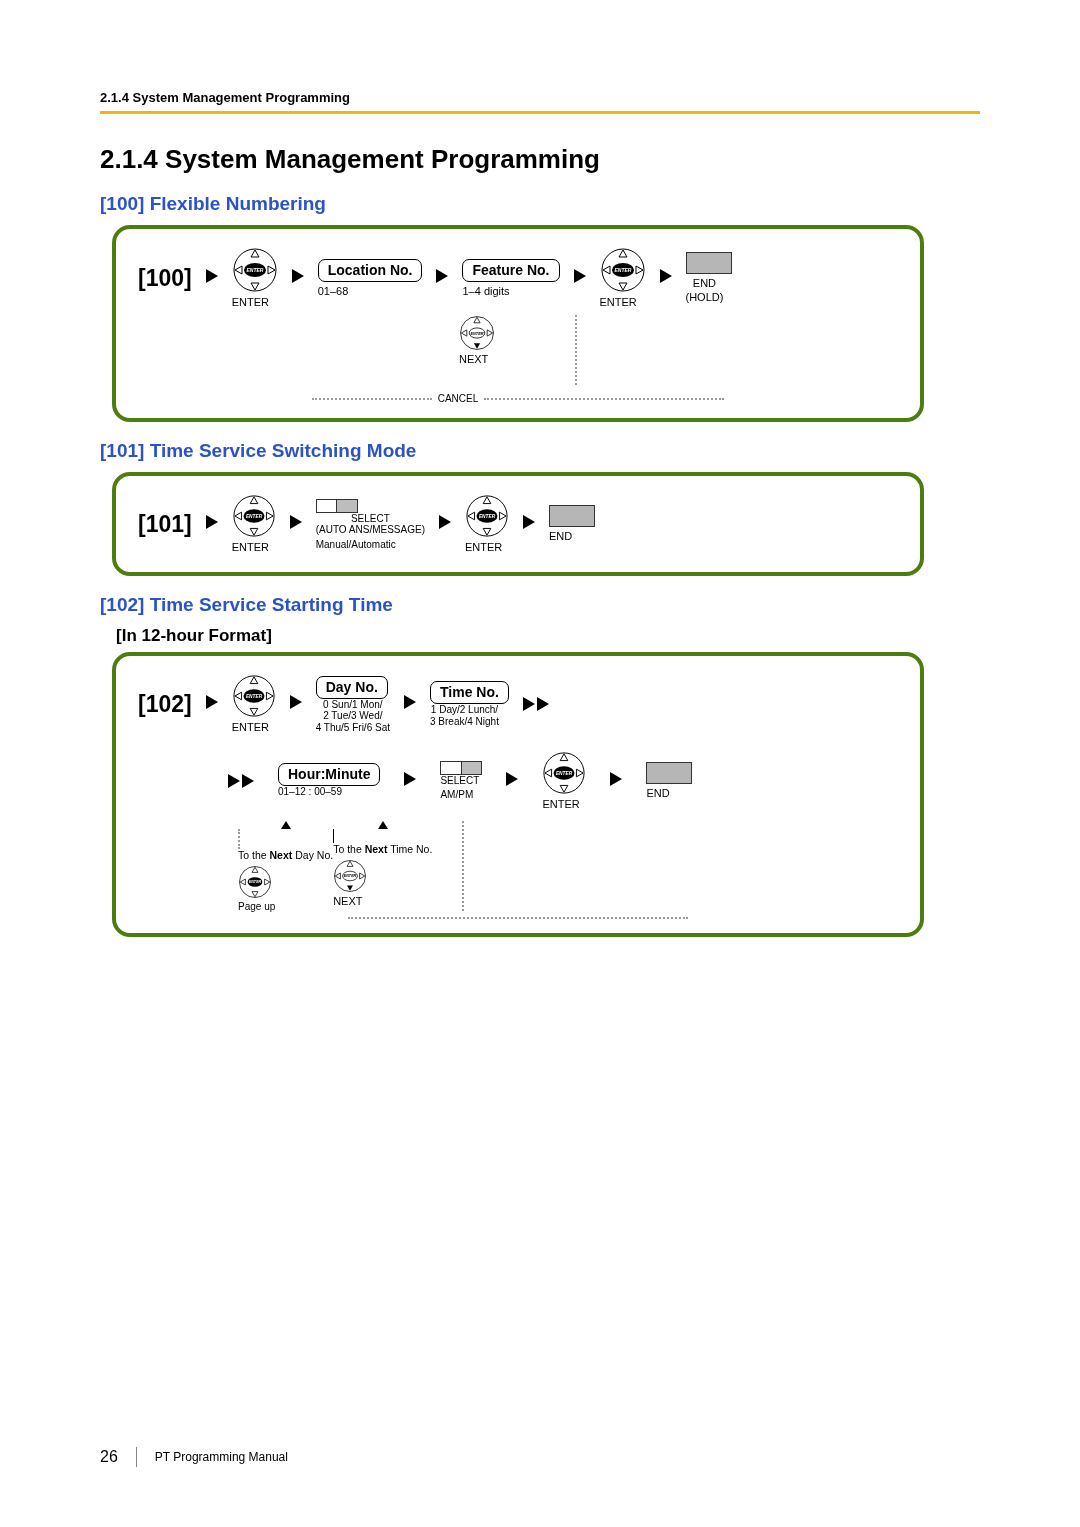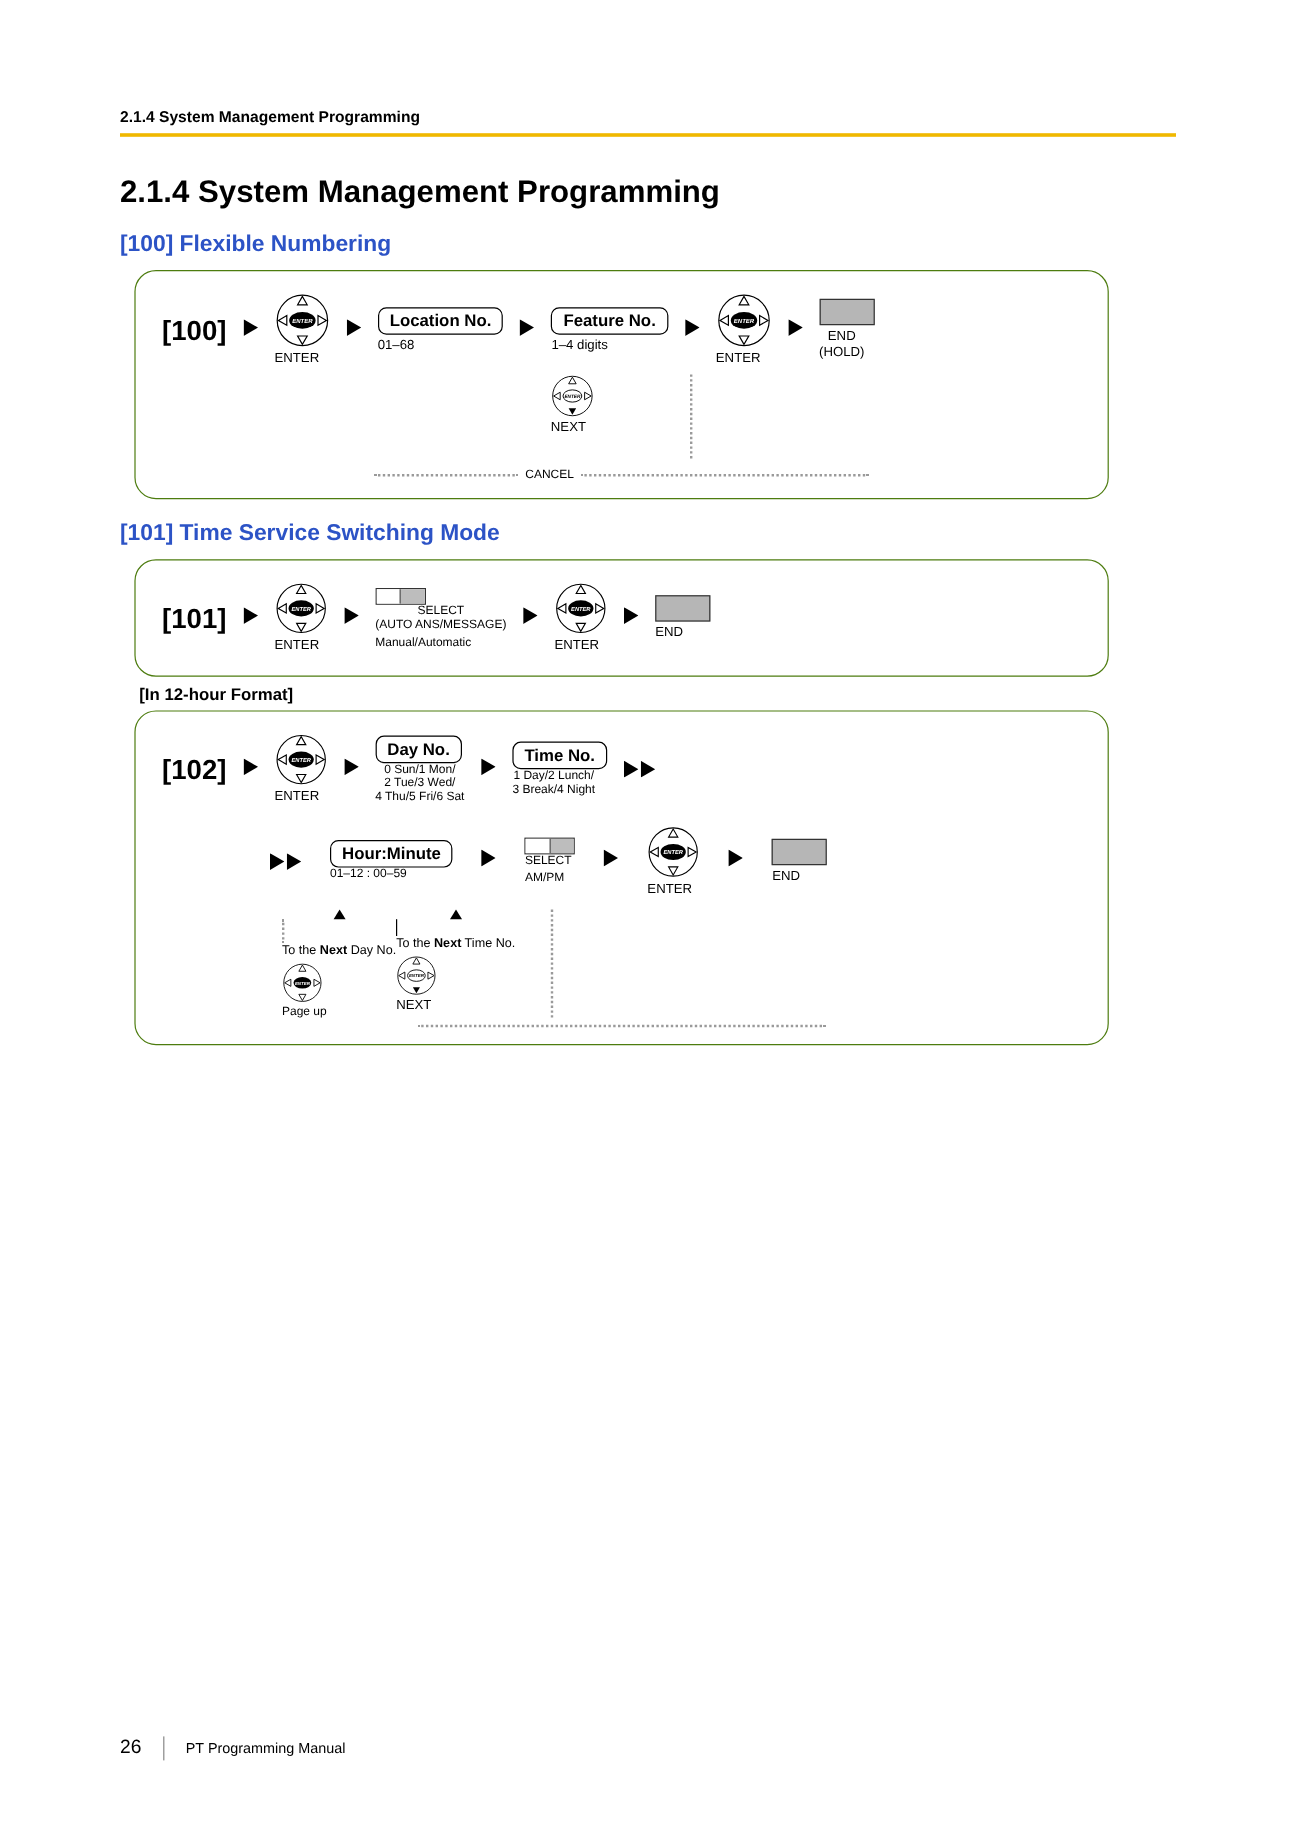--- a/index.html
+++ b/index.html
@@ -28,27 +28,27 @@
     font-weight: bold;
     margin: 14px 0 8px 0;
   }
   h2.sub-title {
     font-size: 19px;
     font-weight: bold;
     color: #2c53c6;
     margin: 18px 0 10px 0;
   }
   .sub-note {
-    font-size: 14px;
+    font-size: 17px;
     font-weight: bold;
     margin: 6px 0 6px 16px;
   }
   
   .flow-box {
-    border: 1px solid #4d7c0f;
+    border: 4px solid #4d7c0f;
     border-radius: 18px;
     padding: 18px 22px 14px 22px;
     margin-left: 12px;
     margin-right: 56px;
     position: relative;
   }
   .row {
     display: flex;
     align-items: center;
     gap: 14px;
@@ -320,20 +320,21 @@
           </svg>
       </span>
 
       <div class="stack">
         <span class="grey-key"></span>
         <div class="step-label">END</div>
       </div>
     </div>
   </div>
 
+  <h2 class="sub-title">[102] Time Service Starting Time</h2>
   <div class="sub-note">[In 12-hour Format]</div>
 
   <div class="flow-box">
     <div class="row">
       <div class="code">[102]</div>
 
       <span>
         <svg width="12" height="14">
             <polygon points="0,0 12,7 0,14" fill="#000"></polygon>
           </svg>

